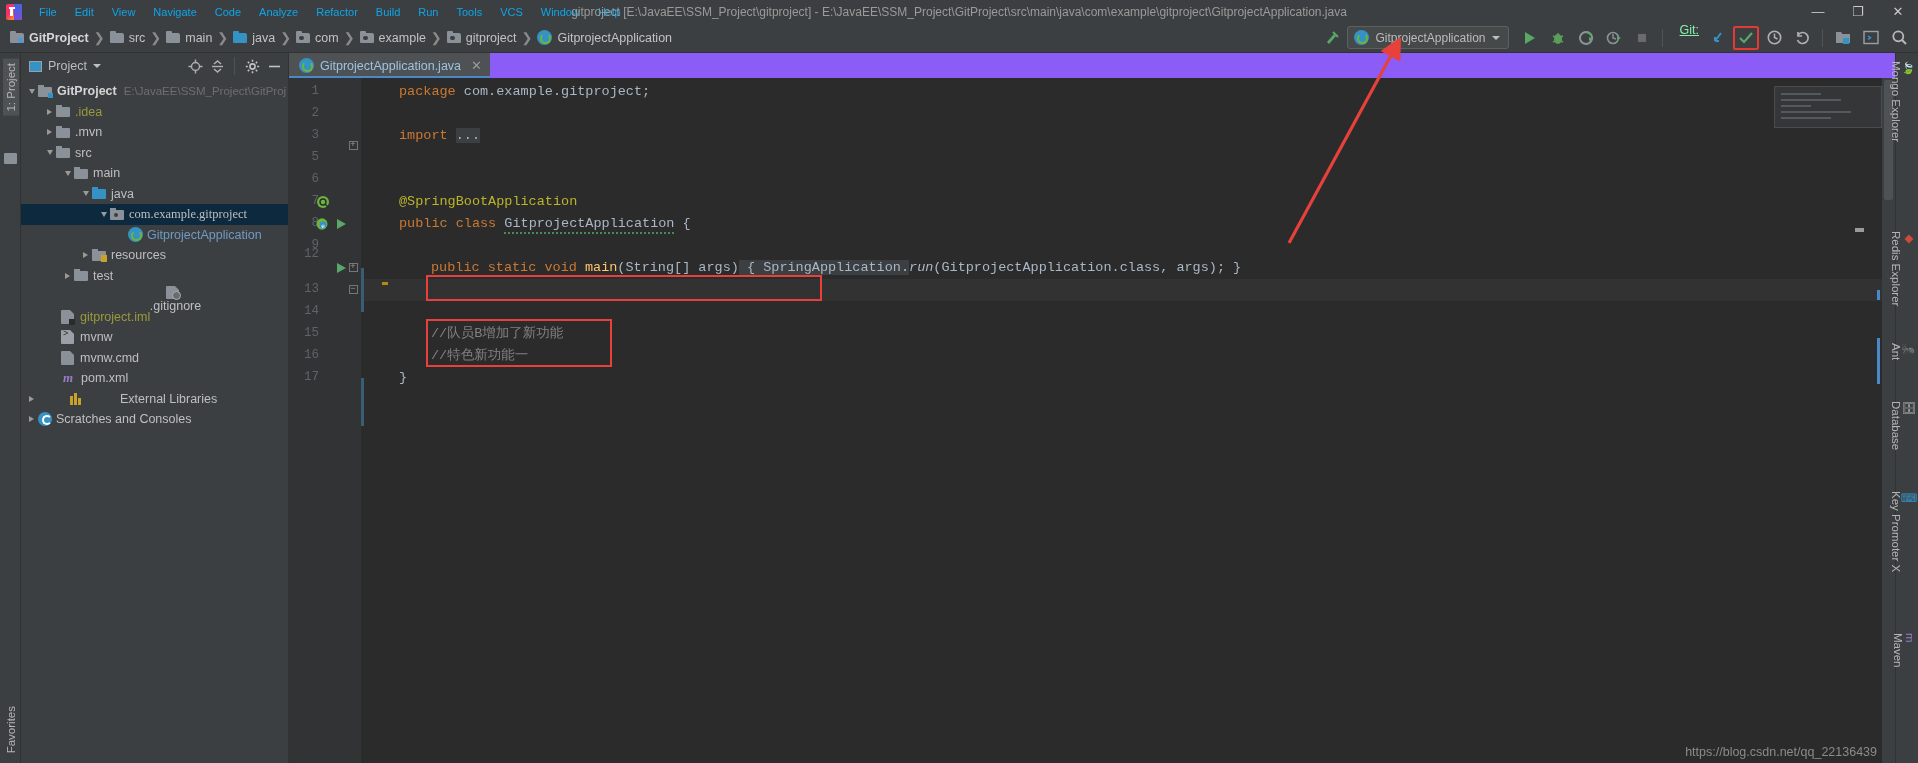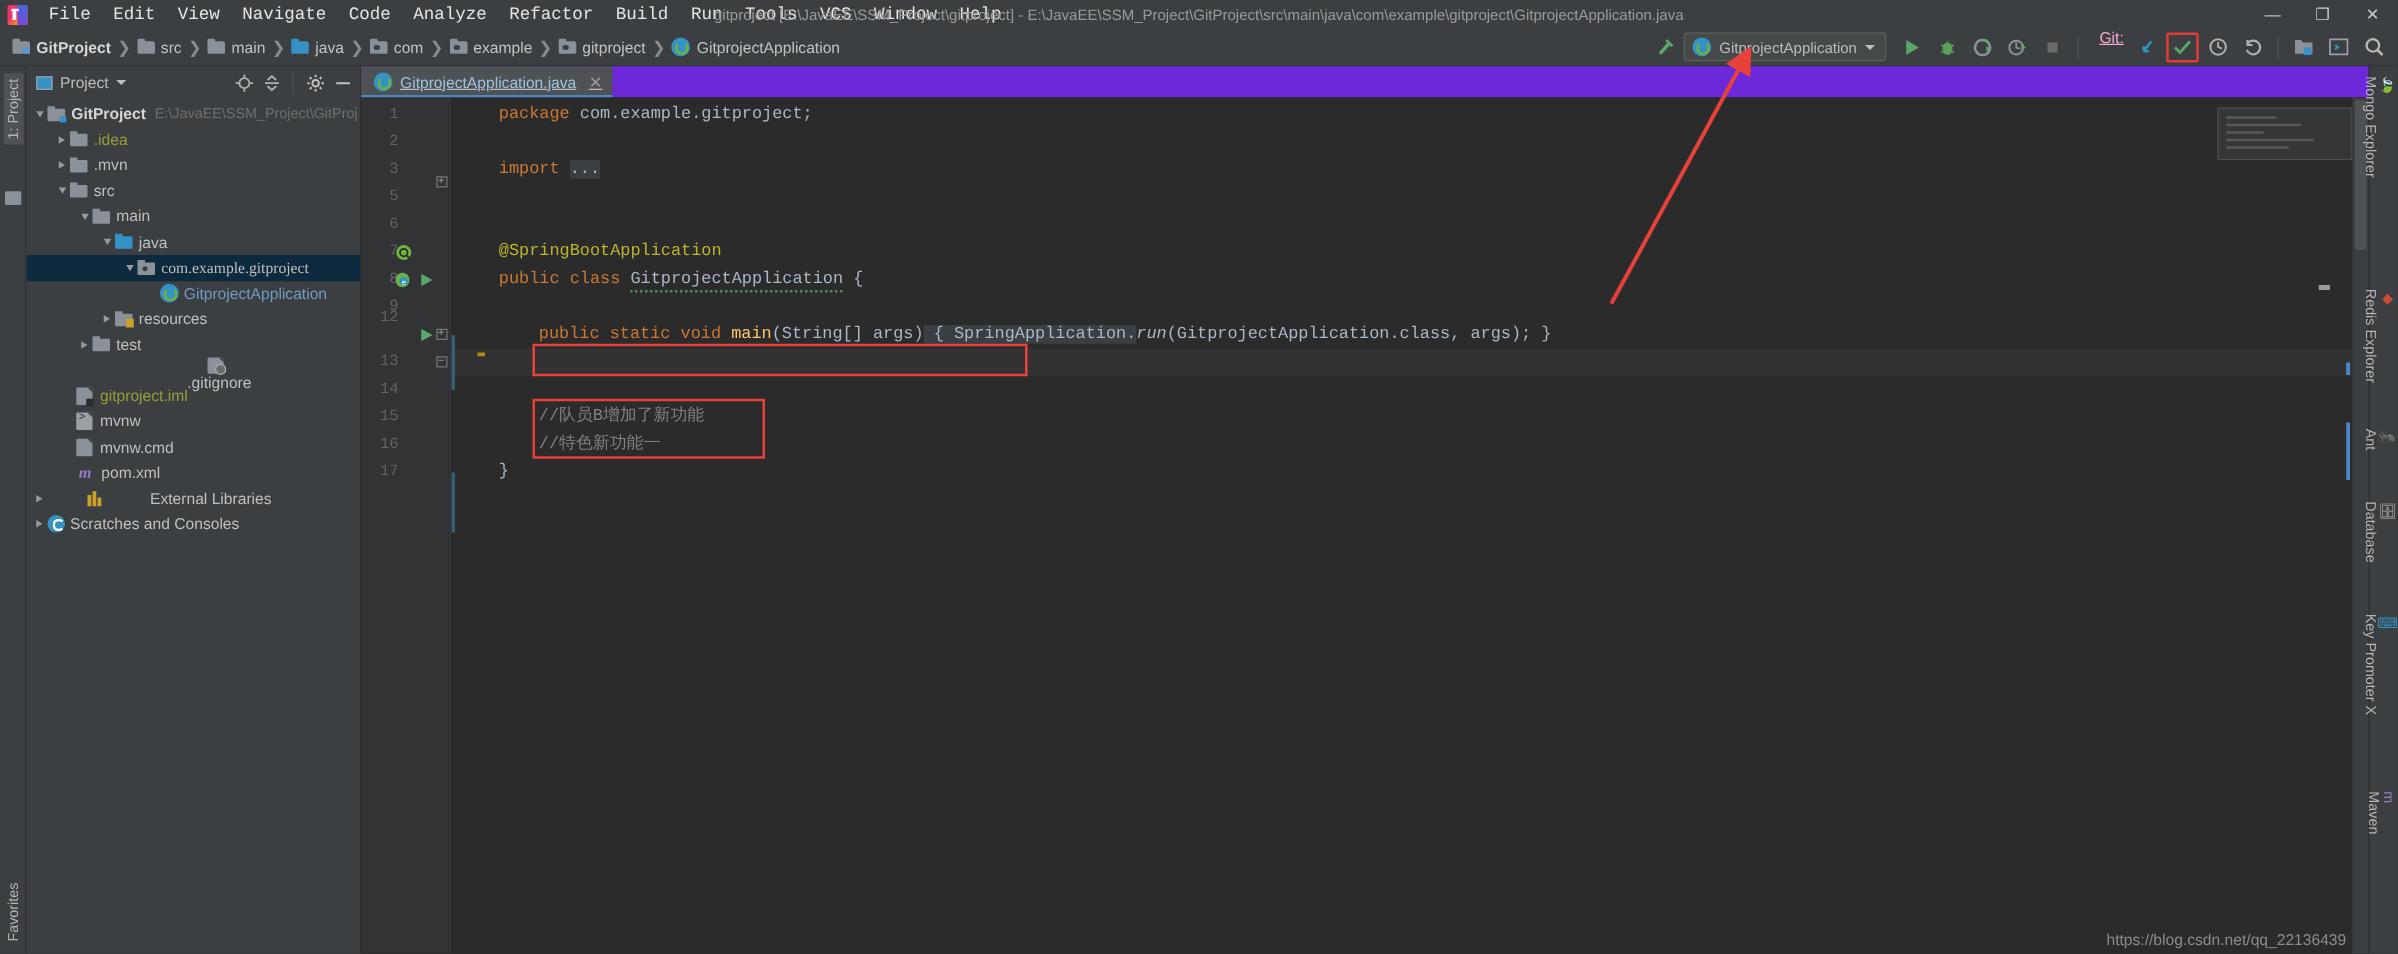--- a/index.html
+++ b/index.html
@@ -18,21 +18,21 @@
     font-size: 12px; color: #bcbcbc; position: relative; flex: 0 0 23px;
   }
   .logo { width: 16px; height: 16px; margin: 0 8px 0 6px; position: relative; flex: 0 0 16px; }
   .logo .lq { position:absolute; left:0; top:0; width:16px; height:16px; border-radius:2px;
     background: linear-gradient(135deg, #f0336a 0%, #f0336a 40%, #fd8b25 70%, #ffd000 100%); }
   .logo .lq2 { position:absolute; left:8px; top:0; width:8px; height:16px; border-radius:0 2px 2px 0;
     background: linear-gradient(180deg,#2d6cf0 0%, #6d3df0 100%); opacity:.9;}
   .logo .lbar { position:absolute; left:4px; top:4px; width:3px; height:8px; background:#fff; }
   .logo .lbar2 { position:absolute; left:3px; top:3px; width:6px; height:2px; background:#fff; }
   .menu { display: flex; align-items: center; gap: 0px; }
-  .menu-item { padding: 2px 9px; font-size: 14px; color: #e5e5e5; cursor: default; white-space: nowrap; font-family: Liberation Mono, monospace; }
+  .menu-item { padding: 2px 9px; font-size: 11px; color: #0ea5e9; cursor: default; white-space: nowrap; }
   .win-title {
     position: absolute; left: 0; right: 0; text-align: center; font-size: 12px;
     color: #9a9a9a; pointer-events: none; white-space: nowrap;
   }
   .win-buttons { margin-left: auto; display: flex; align-items: center; z-index: 3; }
   .wbtn { width: 40px; height: 23px; display: flex; align-items: center; justify-content: center;
           color: #c8c8c8; font-size: 13px; }
 
   
   .navbar {
@@ -51,21 +51,21 @@
   .fi .pkg { position:absolute; left:3px; top:5px; width:5px; height:4px; background:#3c3f41; border-radius:3px;}
 
   .toolbar-right { margin-left: auto; display: flex; align-items: center; gap: 2px; padding-right: 6px; }
   .tb-btn { width: 26px; height: 24px; display: flex; align-items: center; justify-content: center; border-radius: 3px; position: relative; }
   .run-config {
     display: flex; align-items: center; gap: 6px; height: 23px; padding: 0 8px 0 6px;
     border: 1px solid #5e6060; border-radius: 3px; background: #45494a; margin-right: 6px; font-size: 12px;
   }
   .tri-right { width:0;height:0;border-left:10px solid #59a869;border-top:6px solid transparent;border-bottom:6px solid transparent;}
   .caret-down { width:0;height:0;border-top:4px solid #c0c0c0;border-left:4px solid transparent;border-right:4px solid transparent;}
-  .git-label { color:#f9a8d4; font-size:12.5px; margin:0 4px 16px 10px;text-decoration:underline;}
+  .git-label { color:#86efac; font-size:12.5px; margin:0 4px 16px 10px;text-decoration:underline;}
   .sep-v { width:1px;height:18px;background:#4f5254;margin:0 5px;}
   .check-highlight { border: 2px solid #e23a35; border-radius: 2px; }
 
   
   .body { flex: 1; display: flex; min-height: 0; background: #3c3f41; }
 
   .leftstrip { width: 21px; background: #3c3f41; position: relative; flex: 0 0 21px; border-right:1px solid #323232;}
   .vtab {
     position: absolute; writing-mode: vertical-rl; transform: rotate(180deg);
     font-size: 11.5px; color: #b5b5b5; white-space: nowrap; padding: 4px 2px;
@@ -110,21 +110,21 @@
   .mic {width:14px;height:14px;flex:0 0 14px;color:#9a7bc8;font-style:italic;font-weight:bold;font-size:13px;line-height:14px;text-align:center;font-family:"Liberation Serif",serif;}
   .libi{width:14px;height:13px;flex:0 0 14px;position:relative;}
   .libi span{position:absolute;bottom:0;width:3px;background:#c9a227;}
   .scri{width:14px;height:14px;flex:0 0 14px;border-radius:50%;background:#3592c4;position:relative;}
   .scri:after{content:"";position:absolute;left:4px;top:3px;width:6px;height:6px;border:2px solid #fff;border-radius:50%;border-right-color:transparent;}
   .springfile{width:15px;height:15px;flex:0 0 15px;border-radius:50%;background:#3592c4;position:relative;}
   .springfile:after{content:"";position:absolute;left:3px;top:3px;width:7px;height:7px;border:2px solid #6db33f;border-radius:50%;border-top-color:transparent;}
 
   
   .editor-col { flex:1; display:flex; flex-direction:column; min-width:0; background:#2b2b2b;}
-  .tabs-row { height:25px; background:#6d28d9; display:flex; align-items:flex-end; flex:0 0 25px;text-decoration:underline;}
+  .tabs-row { height:25px; background:#8b5cf6; display:flex; align-items:flex-end; flex:0 0 25px;}
   .etab {
     height:25px; display:flex; align-items:center; gap:6px; padding:0 8px 0 10px;
     background:#4e5254; font-size:12.5px; color:#9ec3e0; position:relative;
   }
   .etab:after{content:"";position:absolute;left:0;right:0;bottom:0;height:2px;background:#4a88c7;}
   .etab .x{color:#9a9a9a;font-size:13px;margin-left:4px;}
   .editor-area { flex:1; display:flex; position:relative; overflow:hidden; background:#2b2b2b;}
   .gutter {
     width:72px; flex:0 0 72px; background:#313335; position:relative;
     font-family:"Liberation Mono", monospace; font-size:12.5px; color:#606366;

